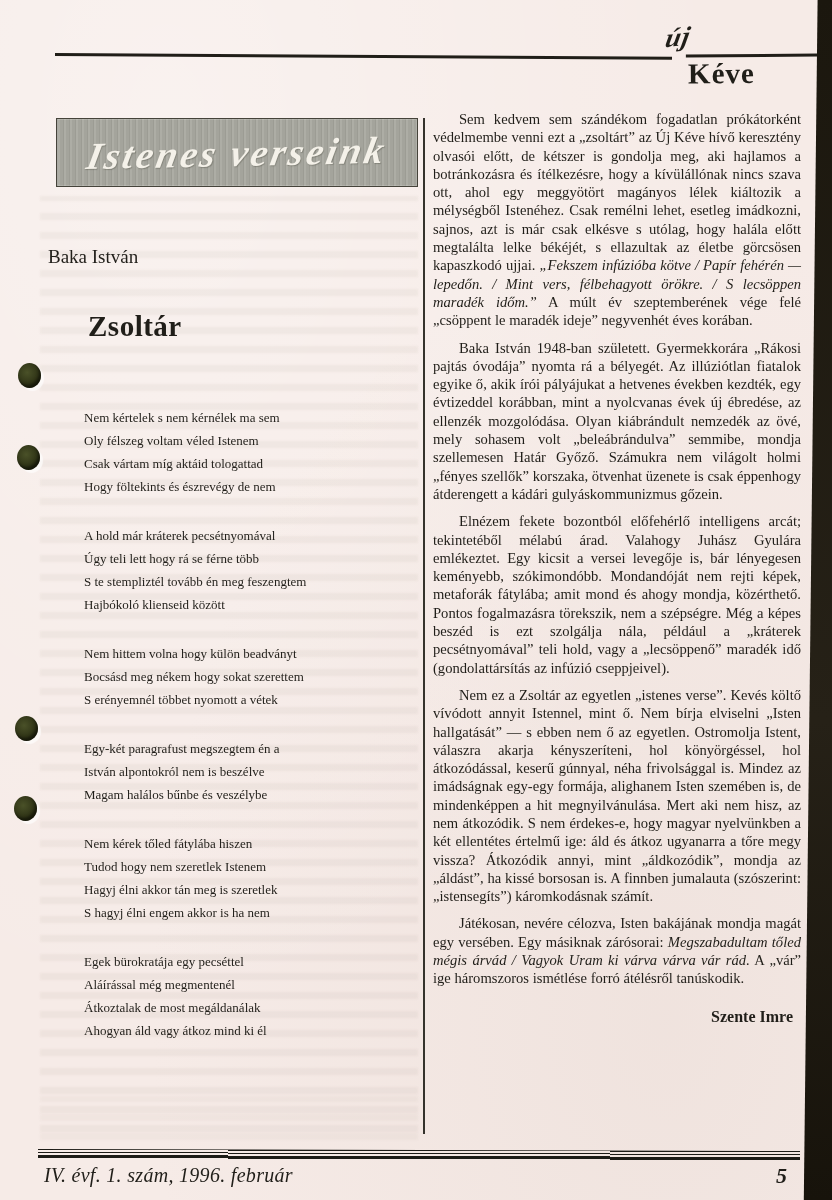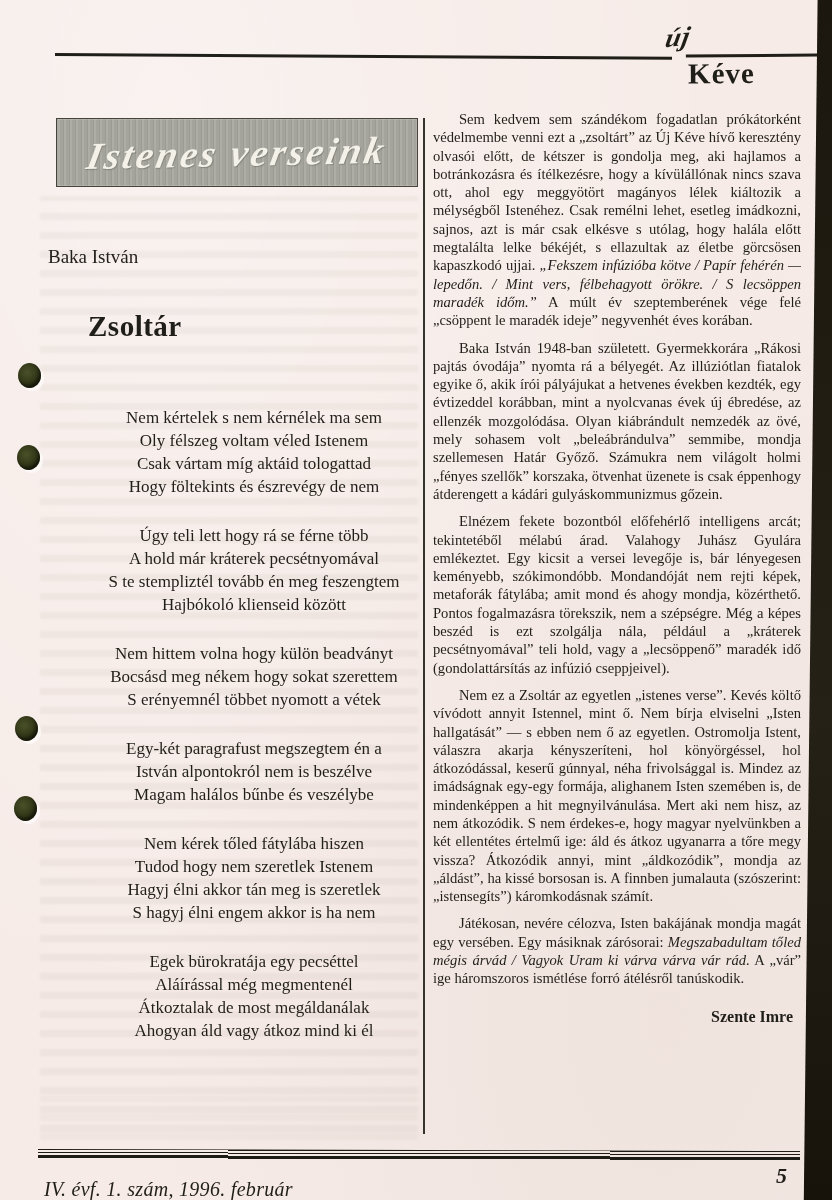--- a/index.html
+++ b/index.html
@@ -58,42 +58,42 @@
     transform:skewX(-12deg) rotate(-1.2deg);letter-spacing:3px;
     text-shadow:1px 1px 1px rgba(90,90,80,.45);
   }
   
   .divider{position:absolute;left:423px;top:118px;width:2px;height:1016px;background:#35332c;}
   
   .poem-author{position:absolute;left:48px;top:246px;font-size:19px;}
   .poem-title{position:absolute;left:60px;top:310px;font-size:29px;font-weight:bold;letter-spacing:.5px;margin-left:28px;}
   .poem{position:absolute;left:84px;top:406px;width:340px;}
   .poem-stanza{margin:0 0 26px 0;}
-  .poem-line{font-size:17px;line-height:23px;white-space:nowrap;text-align:center;}
+  .poem-line{font-size:13px;line-height:23px;white-space:nowrap;}
   
   .essay{
     position:absolute;left:433px;top:110px;width:368px;
     font-size:14.6px;line-height:18.3px;text-align:justify;
   }
   .essay p{margin:0 0 9px 0;text-indent:26px;}
   .seg-italic{font-style:italic;}
   .essay-signature{
     text-align:right;font-weight:bold;font-size:16px;padding-right:8px;margin-top:20px;
   }
   
   .footer-rule{
     position:absolute;left:38px;top:1150px;width:762px;height:10px;
     background:linear-gradient(180deg,
       #1c1b16 0 1px, rgba(0,0,0,0) 1px 3px,
       #1c1b16 3px 4px, rgba(0,0,0,0) 4px 6px,
       #1c1b16 6px 9px, rgba(0,0,0,0) 9px);
     transform:rotate(.15deg);
   }
   .footer-issue{
-    position:absolute;left:44px;top:1164px;font-size:20px;font-style:italic;letter-spacing:.3px;margin-top:14px;
+    position:absolute;left:44px;top:1164px;font-size:20px;font-style:italic;letter-spacing:.3px;
   }
   .footer-page{
     position:absolute;left:776px;top:1163px;font-size:22px;font-weight:bold;font-style:italic;
   }
   
   .ghost{
     position:absolute;pointer-events:none;filter:blur(1.2px);opacity:.8;
     background:repeating-linear-gradient(0deg,
       rgba(135,122,104,.085) 0 7px, rgba(135,122,104,0) 7px 19px);
   }
@@ -123,22 +123,22 @@
   <div class="poem-author">Baka István</div>
   <div class="poem-title">Zsoltár</div>
   <div class="poem">
       <div class="poem-stanza">
         <div class="poem-line">Nem kértelek s nem kérnélek ma sem</div>
         <div class="poem-line">Oly félszeg voltam véled Istenem</div>
         <div class="poem-line">Csak vártam míg aktáid tologattad</div>
         <div class="poem-line">Hogy föltekints és észrevégy de nem</div>
       </div>
       <div class="poem-stanza">
+        <div class="poem-line">A hold már kráterek pecsétnyomával</div>
         <div class="poem-line">Úgy teli lett hogy rá se férne több</div>
-        <div class="poem-line">A hold már kráterek pecsétnyomával</div>
         <div class="poem-line">S te stempliztél tovább én meg feszengtem</div>
         <div class="poem-line">Hajbókoló klienseid között</div>
       </div>
       <div class="poem-stanza">
         <div class="poem-line">Nem hittem volna hogy külön beadványt</div>
         <div class="poem-line">Bocsásd meg nékem hogy sokat szerettem</div>
         <div class="poem-line">S erényemnél többet nyomott a vétek</div>
       </div>
       <div class="poem-stanza">
         <div class="poem-line">Egy-két paragrafust megszegtem én a</div>

